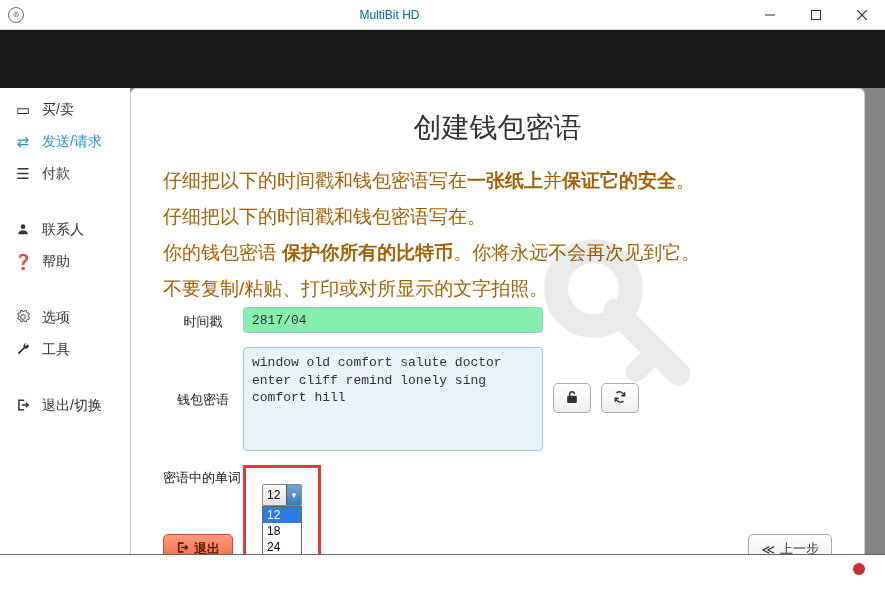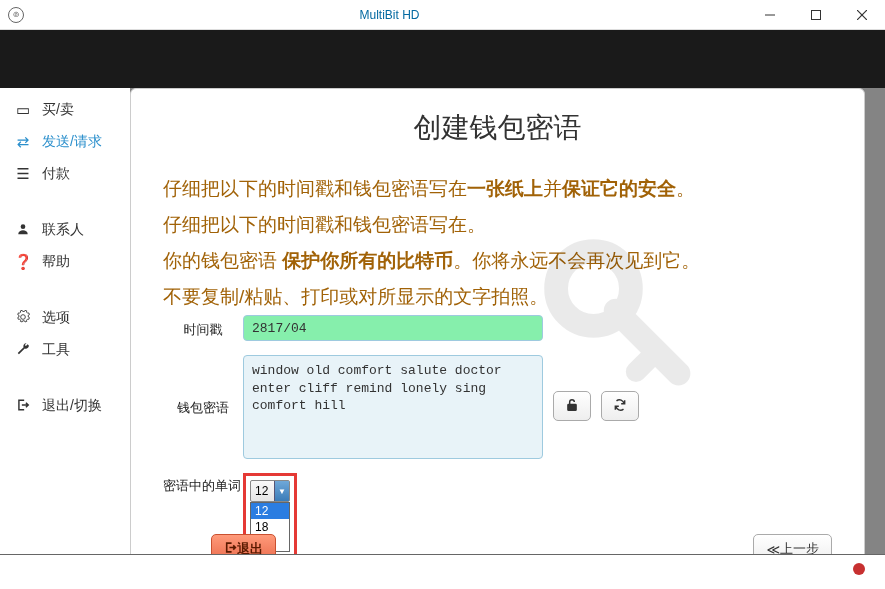--- a/index.html
+++ b/index.html
@@ -19,46 +19,46 @@
 .sidebar { width: 130px; background: #fff; padding-top: 6px; }
 .sidebar-item { display: flex; align-items: center; height: 32px; padding-left: 14px; font-size: 14px; color: #333; gap: 10px; }
 .sidebar-item.active { color: #2b8fcc; }
 .sidebar-item .icon { width: 18px; text-align: center; font-size: 15px; }
 .sidebar-sep { height: 24px; }
 
 .content { flex: 1; background: #848484; position: relative; }
 
 .modal { position: absolute; left: 0; right: 20px; top: 0; bottom: 0; background: #fff; border: 1px solid #ccc; border-radius: 6px; padding: 20px 32px 24px 32px; }
 
-.modal-title { text-align: center; font-size: 28px; color: #333; margin-bottom: 24px; font-weight: 400; }
+.modal-title { text-align: center; font-size: 28px; color: #333; margin-bottom: 16px; font-weight: 400; }
 
 .para-area { font-size: 19px; color: #a16207; line-height: 1.9; }
 .para-area b { font-weight: 700; }
 
 .row { display: flex; align-items: flex-start; margin-bottom: 14px; }
 .row .lbl { width: 80px; font-size: 13px; color: #222; padding-top: 6px; text-align: center; }
 .row .ctl { flex: 1; display: flex; align-items: flex-start; gap: 10px; }
 
 .inp { width: 300px; height: 26px; border: 1px solid #9ecadf; border-radius: 4px; background: #86efac; padding: 2px 8px; font-family: "Courier New", monospace; font-size: 13px; color: #333; }
 .ta { width: 300px; height: 104px; border: 1px solid #9ecadf; border-radius: 4px; background: #e8f3f8; padding: 6px 8px; font-family: "Courier New", monospace; font-size: 13px; color: #333; resize: none; line-height: 1.35; }
 .row .lbl.mid { padding-top: 44px; }
 
 .small-btn { width: 38px; height: 30px; border: 1px solid #aaa; border-radius: 5px; background: linear-gradient(#fff,#eee); display: flex; align-items: center; justify-content: center; font-size: 15px; color: #333; margin-top: 36px; }
 
 .select-row { display: flex; align-items: flex-start; }
 .select-row .lbl { width: 80px; font-size: 13px; color: #222; padding-top: 4px; }
-.select-wrap { position: relative; border: 3px solid #e53935; padding: 4px; }
+.select-wrap { position: relative; border: 3px solid #e53935; padding: 16px; }
 .select-box { width: 40px; height: 22px; background: linear-gradient(#fafafa,#e5e5e5); border: 1px solid #888; border-radius: 2px; display: flex; align-items: center; font-size: 12px; padding-left: 4px; position: relative; }
 .select-box .arrow { position: absolute; right: 0; top: 0; bottom: 0; width: 15px; background: linear-gradient(#6fa8d8,#3b7cb8); display: flex; align-items: center; justify-content: center; color: #fff; font-size: 8px; border-left: 1px solid #557; }
 .dropdown { border: 1px solid #666; background: #fff; width: 40px; }
 .dropdown .opt { font-size: 12px; padding: 0 4px; height: 16px; line-height: 16px; }
 .dropdown .opt.sel { background: #2b7de1; color: #fff; }
 
 .footer { position: absolute; left: 32px; right: 32px; bottom: 24px; display: flex; justify-content: space-between; align-items: center; }
-.btn { border: 1px solid #aaa; border-radius: 5px; background: linear-gradient(#fff,#eee); padding: 5px 12px; font-size: 13px; display: flex; align-items: center; color: #333; margin-left: 48px; }
+.btn { border: 1px solid #aaa; border-radius: 5px; background: linear-gradient(#fff,#eee); padding: 5px 12px; font-size: 13px; display: flex; align-items: center; gap: 5px; color: #333; }
 .btn.exit { background: linear-gradient(#ff9a7a,#e9694a); border-color: #c95030; color: #5a1a00; font-weight: 600; }
 .footer .right { display: flex; gap: 10px; }
 
 .status-dot { position: absolute; right: 20px; bottom: 14px; width: 12px; height: 12px; border-radius: 50%; background: #c73030; }
 .bottombar { position: absolute; left: 0; right: 0; bottom: 34px; height: 1px; background: #666; }
 .bottombar2 { position: absolute; left: 0; right: 0; bottom: 0; height: 34px; background: #fff; }
 
 .key-bg { position: absolute; right: 160px; top: 140px; opacity: 0.08; pointer-events: none; }
 .key-bg svg { width: 170px; height: 170px; }
 </style>

